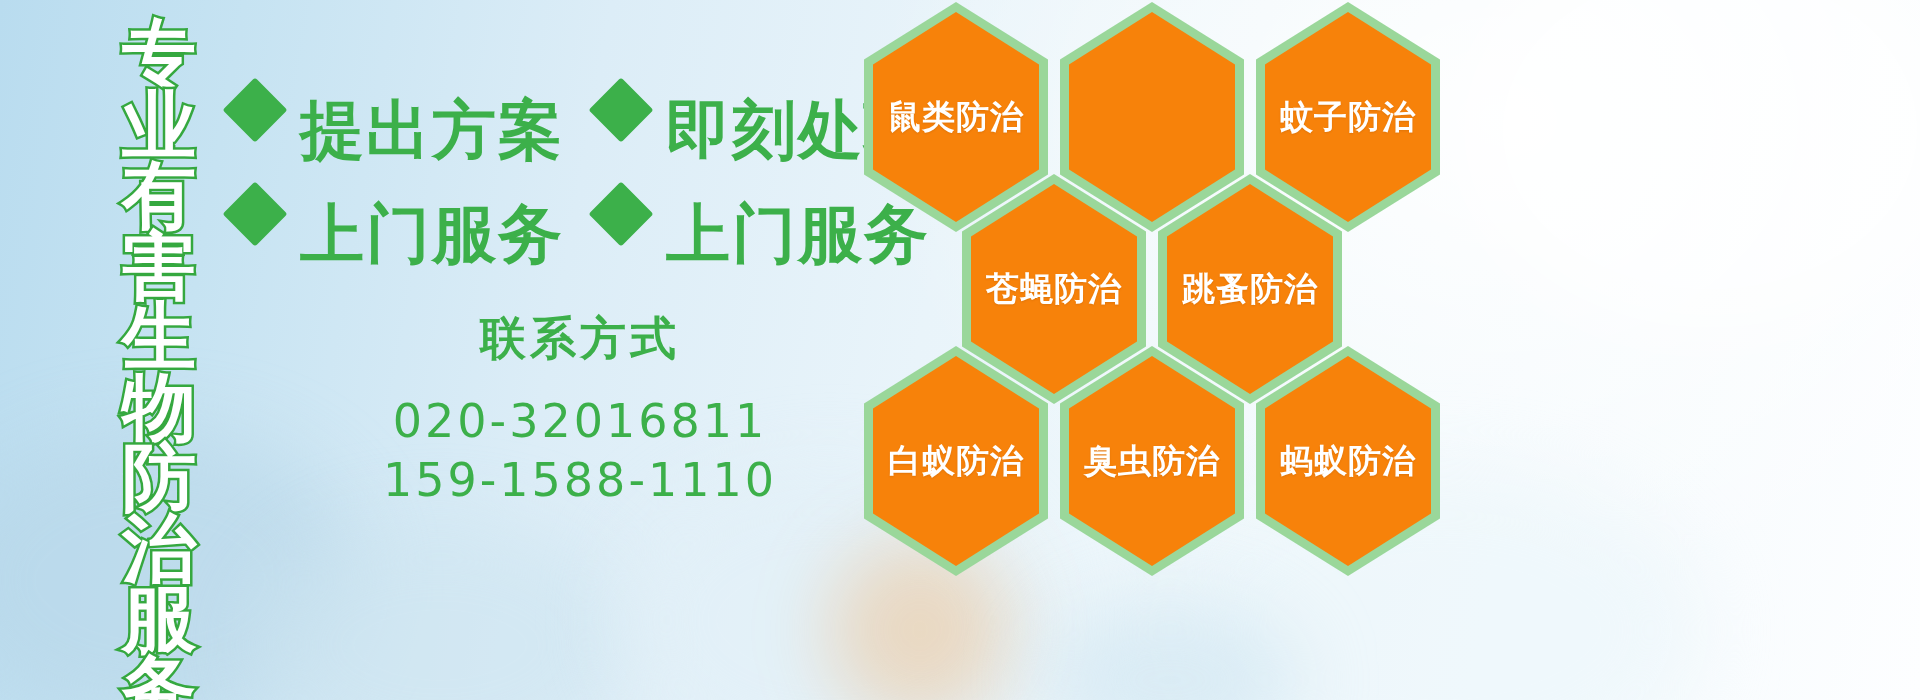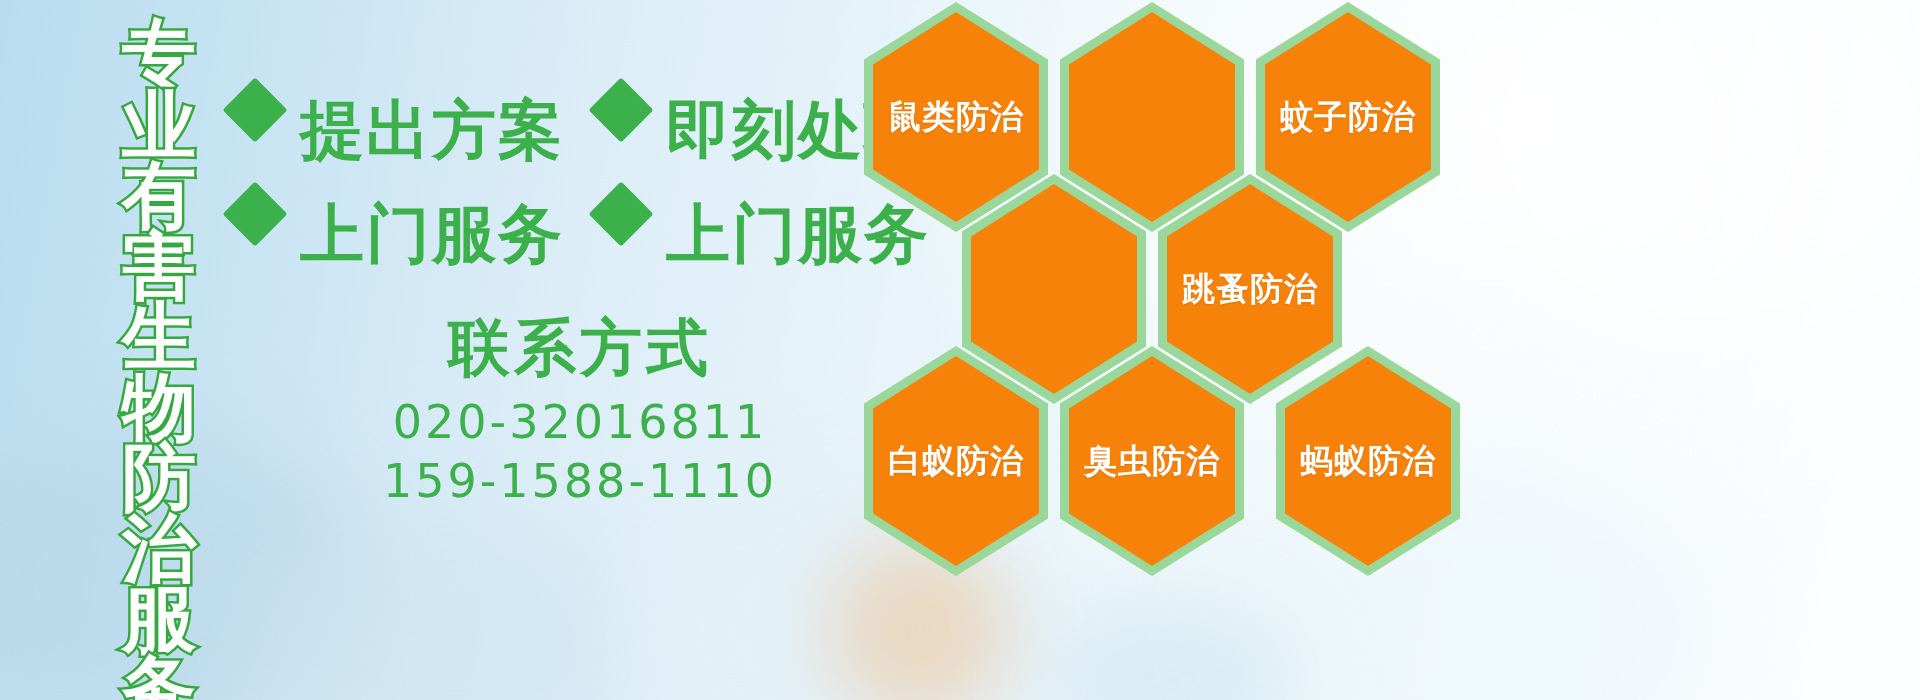--- a/index.html
+++ b/index.html
@@ -51,22 +51,22 @@
   }
   .feature-label{
     font-size:64px;font-weight:bold;color:#3cb04a;
     letter-spacing:2px;white-space:nowrap;
   }
   .feature-gap{width:34px;flex:0 0 auto;}
 
   
   #contact{position:absolute;left:300px;top:312px;width:560px;text-align:center;}
   #contact-title{
-    font-size:62px;font-weight:bold;color:#3cb04a;letter-spacing:4px;
-    line-height:1.15;margin-bottom:10px;
+    font-size:46px;font-weight:bold;color:#3cb04a;letter-spacing:4px;
+    line-height:1.15;margin-bottom:27px;
   }
   .phone{
     font-size:46px;color:#3cb04a;letter-spacing:3px;line-height:1.28;
     font-family:"DejaVu Sans","Liberation Sans",sans-serif;
     font-weight:400;
   }
 
   
   #honeycomb{position:absolute;left:848px;top:-6px;width:640px;height:712px;}
   .hex{
@@ -165,41 +165,42 @@
 
     <div class="hex" style="left:408px;top:8px;justify-content:center;">
       <span class="shape"></span>
       <span class="inner"></span>
       <span class="hex-label">蚊子防治</span>
     </div>
 
     <div class="hex" style="left:114px;top:180px;">
       <span class="shape"></span>
       <span class="inner"></span>
+      <span class="hex-label">苍蝇防治</span>
     </div>
 
     <div class="hex" style="left:310px;top:180px;font-family:Liberation Mono, monospace;">
       <span class="shape"></span>
       <span class="inner"></span>
       <span class="hex-label">跳蚤防治</span>
     </div>
 
     <div class="hex" style="left:16px;top:352px;">
       <span class="shape"></span>
       <span class="inner"></span>
       <span class="hex-label">白蚁防治</span>
     </div>
 
     <div class="hex" style="left:212px;top:352px;">
       <span class="shape"></span>
       <span class="inner"></span>
       <span class="hex-label">臭虫防治</span>
     </div>
 
-    <div class="hex" style="left:408px;top:352px;margin-left:20px;">
+    <div class="hex" style="left:408px;top:352px;">
       <span class="shape"></span>
       <span class="inner"></span>
       <span class="hex-label">蚂蚁防治</span>
     </div>
 
   </div>
 
 </div>
 
 </body></html>

